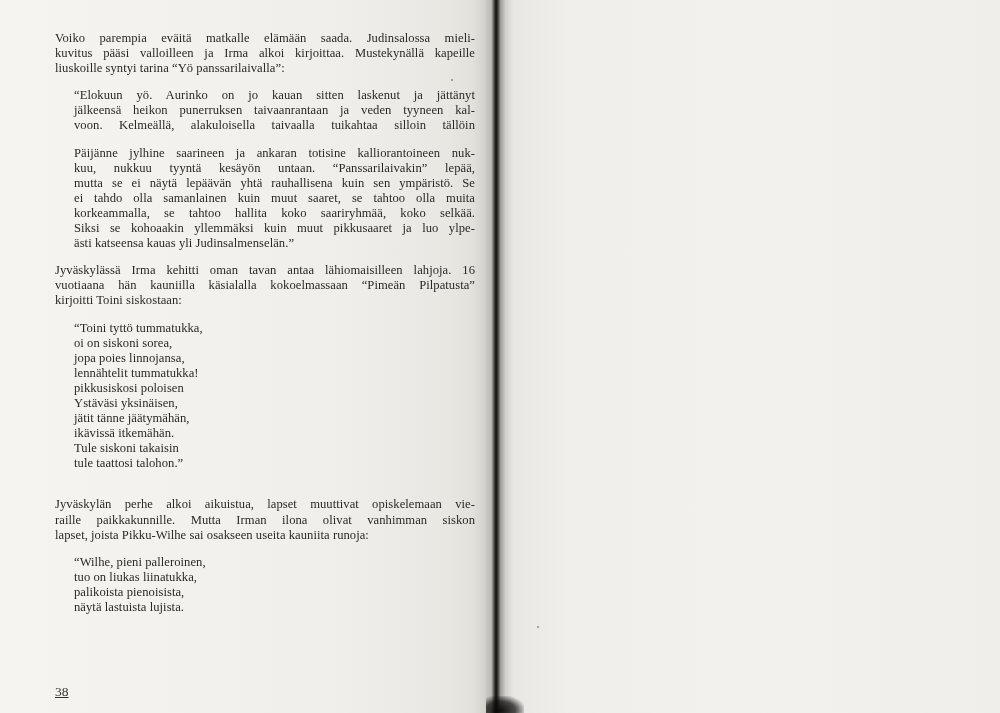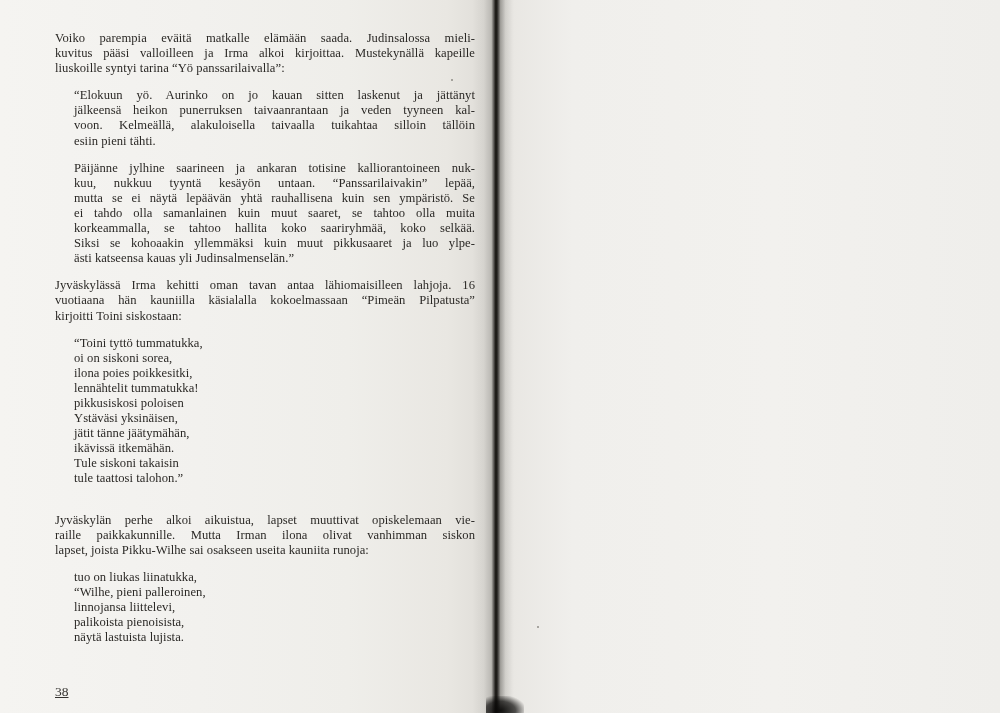--- a/index.html
+++ b/index.html
@@ -59,57 +59,55 @@
     <div class="column" id="left-col">
         <div class="block">
           <div class="line j">Voiko parempia eväitä matkalle elämään saada. Judinsalossa mieli-</div>
           <div class="line j">kuvitus pääsi valloilleen ja Irma alkoi kirjoittaa. Mustekynällä kapeille</div>
           <div class="line">liuskoille syntyi tarina “Yö panssarilaivalla”:</div>
         </div>
         <div class="block indent">
           <div class="line j">“Elokuun yö. Aurinko on jo kauan sitten laskenut ja jättänyt</div>
           <div class="line j">jälkeensä heikon punerruksen taivaanrantaan ja veden tyyneen kal-</div>
           <div class="line j">voon. Kelmeällä, alakuloisella taivaalla tuikahtaa silloin tällöin</div>
-          <div class="line">esiin pieni tähti.</div>
         </div>
         <div class="block indent">
           <div class="line j">Päijänne jylhine saarineen ja ankaran totisine kalliorantoineen nuk-</div>
           <div class="line j">kuu, nukkuu tyyntä kesäyön untaan. “Panssarilaivakin” lepää,</div>
           <div class="line j">mutta se ei näytä lepäävän yhtä rauhallisena kuin sen ympäristö. Se</div>
           <div class="line j">ei tahdo olla samanlainen kuin muut saaret, se tahtoo olla muita</div>
           <div class="line j">korkeammalla, se tahtoo hallita koko saariryhmää, koko selkää.</div>
           <div class="line j">Siksi se kohoaakin yllemmäksi kuin muut pikkusaaret ja luo ylpe-</div>
           <div class="line">ästi katseensa kauas yli Judinsalmenselän.”</div>
         </div>
         <div class="block">
           <div class="line j">Jyväskylässä Irma kehitti oman tavan antaa lähiomaisilleen lahjoja. 16</div>
           <div class="line j">vuotiaana hän kauniilla käsialalla kokoelmassaan “Pimeän Pilpatusta”</div>
           <div class="line">kirjoitti Toini siskostaan:</div>
         </div>
         <div class="block indent">
           <div class="line">“Toini tyttö tummatukka,</div>
           <div class="line">oi on siskoni sorea,</div>
-          <div class="line">ilona poies poikkesitki,</div>
+          <div class="line">jopa poies linnojansa,</div>
           <div class="line">lennähtelit tummatukka!</div>
           <div class="line">pikkusiskosi poloisen</div>
           <div class="line">Ystäväsi yksinäisen,</div>
           <div class="line">jätit tänne jäätymähän,</div>
           <div class="line">ikävissä itkemähän.</div>
           <div class="line">Tule siskoni takaisin</div>
           <div class="line">tule taattosi talohon.”</div>
         </div>
         <div class="block">
           <div class="line j">Jyväskylän perhe alkoi aikuistua, lapset muuttivat opiskelemaan vie-</div>
           <div class="line j">raille paikkakunnille. Mutta Irman ilona olivat vanhimman siskon</div>
           <div class="line">lapset, joista Pikku-Wilhe sai osakseen useita kauniita runoja:</div>
         </div>
         <div class="block indent">
+          <div class="line">“Wilhe, pieni palleroinen,</div>
           <div class="line">tuo on liukas liinatukka,</div>
-          <div class="line">“Wilhe, pieni palleroinen,</div>
-          <div class="line">linnojansa liittelevi,</div>
           <div class="line">palikoista pienoisista,</div>
           <div class="line">näytä lastuista lujista.</div>
         </div>
       </div>
     <div class="pagenum pagenum-left">38</div>
   </div>
 
   <div class="page page-right">
     
     

